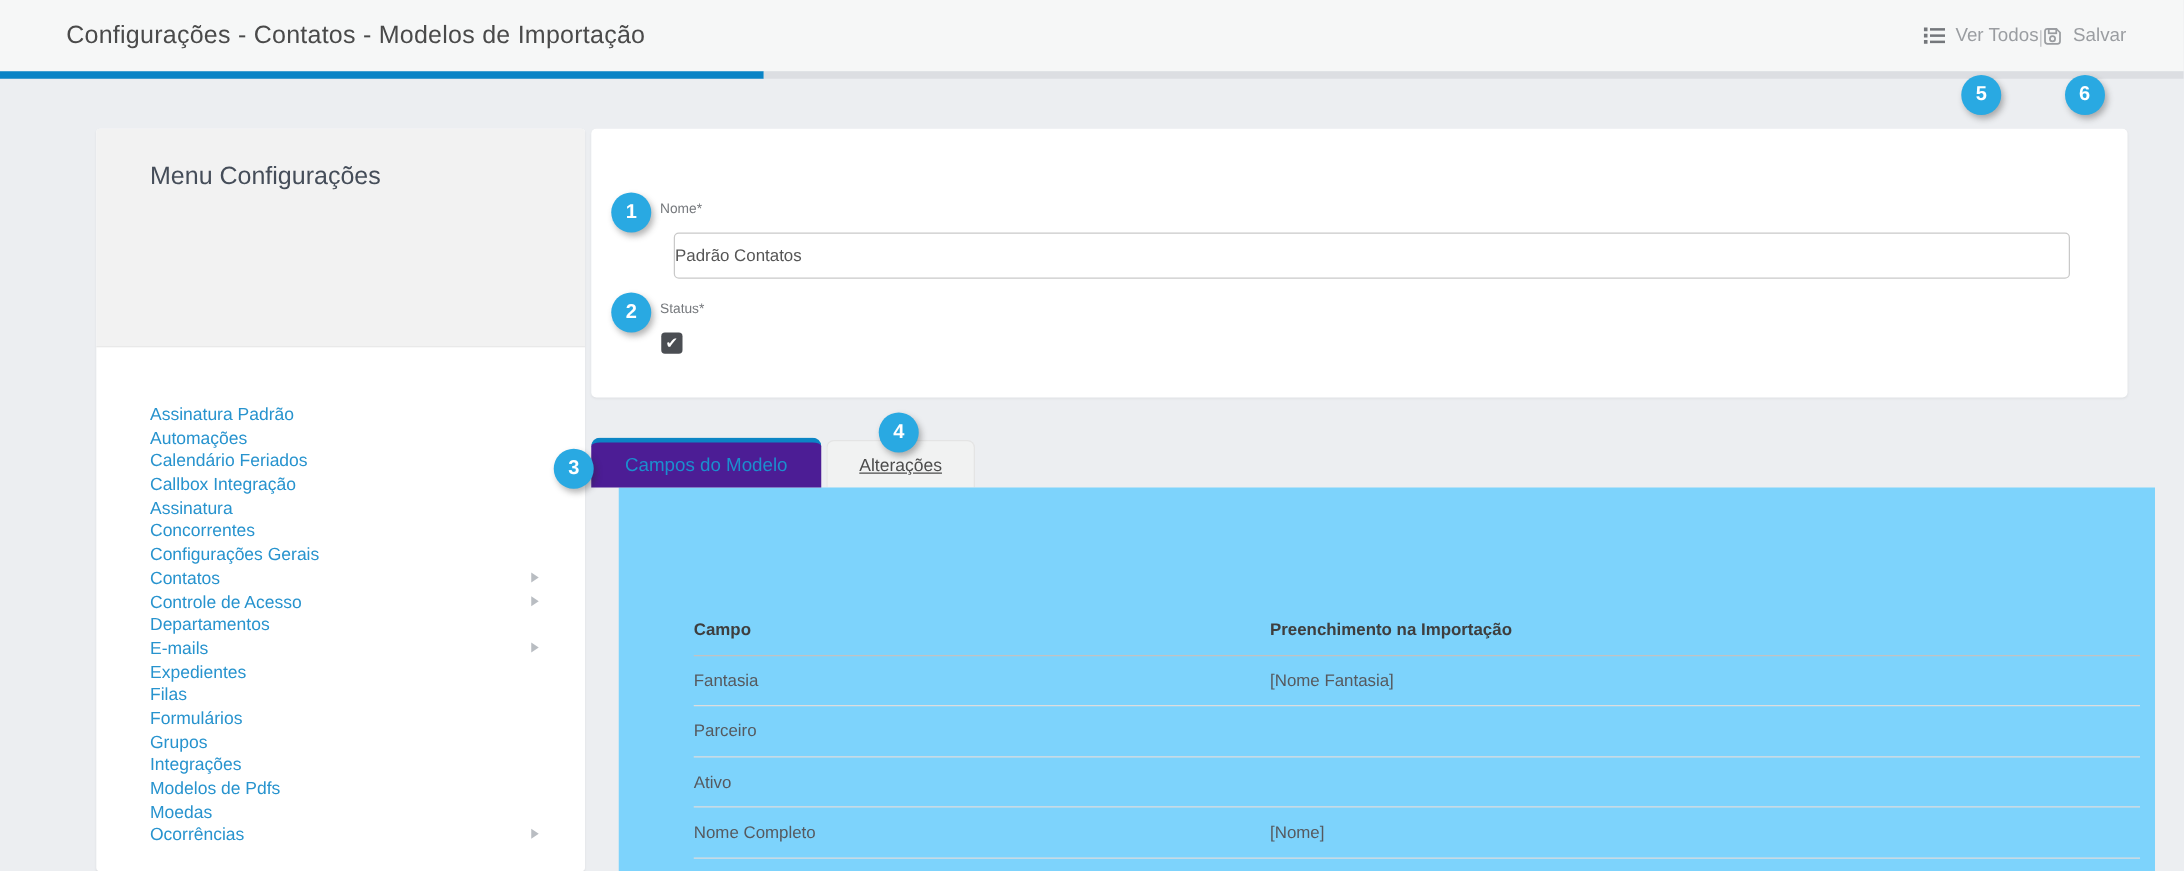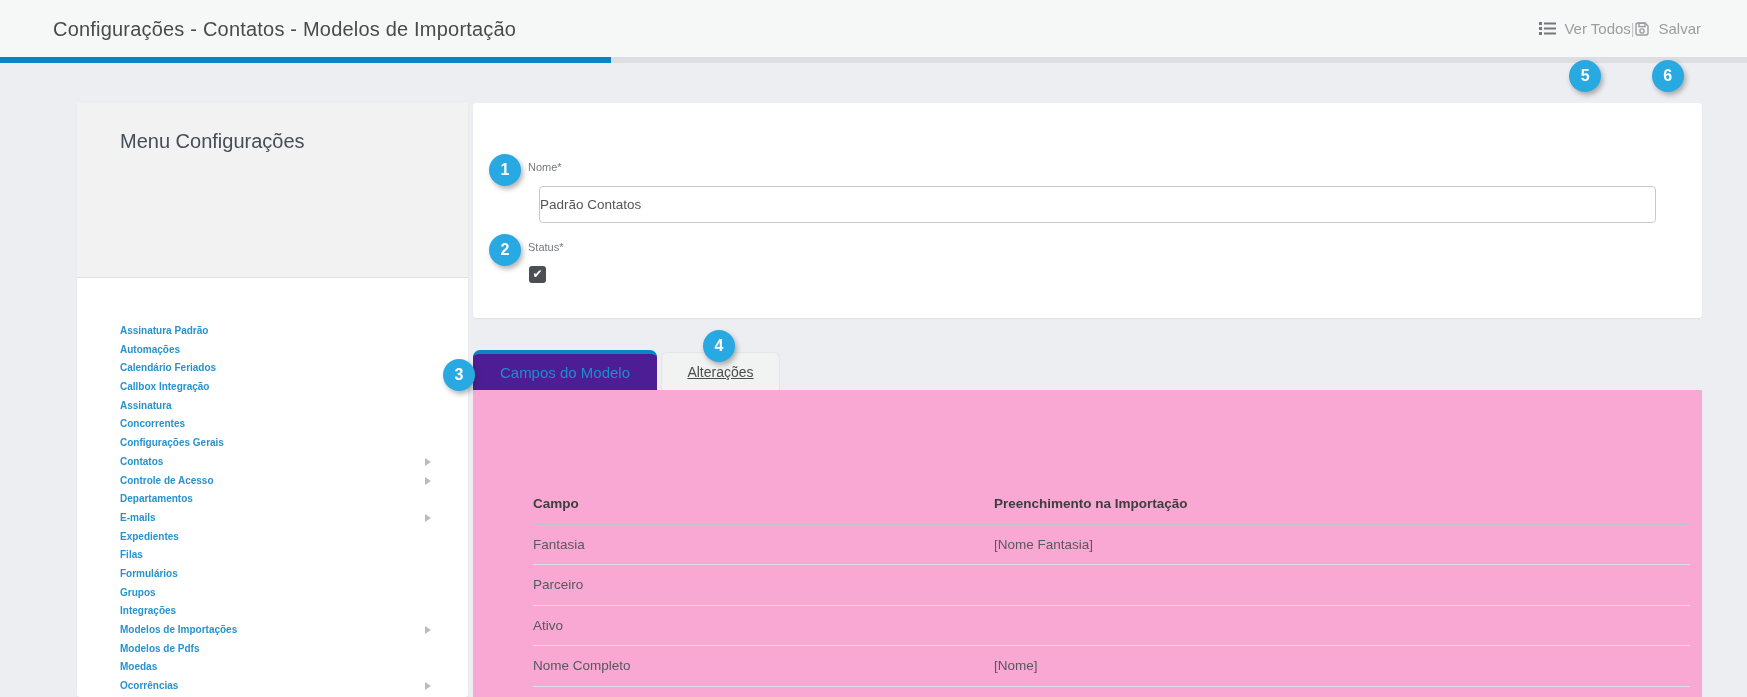--- a/index.html
+++ b/index.html
@@ -57,21 +57,21 @@
   .sidebar-header {
     height:175px; background:#f2f2f2; border-bottom:1px solid #e2e2e2;
     border-radius:3px 3px 0 0;
   }
   .sidebar-title {
     padding:27px 0 0 43px; font-size:20px; color:#454d59;
   }
   .sidebar-body { padding:44px 0 0 43px; }
   .sidebar-link {
     position:relative; height:18.7px; line-height:18.7px;
-    font-size:10px; color:#2793ce; cursor:pointer; white-space:nowrap;font-weight:bold;
+    font-size:14px; color:#2793ce; cursor:pointer; white-space:nowrap;
   }
   .submenu-arrow {
     position:absolute; left:305px; top:5px;
     width:0; height:0;
     border-left:6px solid #b9bdc2;
     border-top:4.5px solid transparent;
     border-bottom:4.5px solid transparent;
   }
 
   
@@ -111,22 +111,22 @@
     background:#f1f2f2; border:1px solid #e4e4e4; border-bottom:none;
     border-radius:6px 6px 0 0;
     display:flex; align-items:center; justify-content:center;
     font-size:14px; color:#4c4c4c; cursor:pointer; z-index:1;text-decoration:underline;
   }
   .badge-3 { position:absolute; left:443px; top:359px; z-index:10; }
   .badge-4 { position:absolute; left:703px; top:330px; z-index:10; }
 
   
   .panel {
-    position:absolute; left:473px; top:390px; width:1229px; height:307px;
-    background:#f9a8d4; z-index:1;
+    position:absolute; left:495px; top:390px; width:1229px; height:307px;
+    background:#7dd3fc; z-index:1;
   }
   .fields-table {
     position:absolute; left:60px; top:94px; width:1157px;
     border-collapse:collapse; table-layout:fixed;
     font-size:13.5px;
   }
   .fields-table th {
     text-align:left; font-weight:bold; color:#3e3e3e;
     height:40px; vertical-align:middle;
     border-bottom:1px solid #c2c2c2;
@@ -259,24 +259,20 @@
       <div class="sidebar-link">
         <span>Grupos</span>
         
       </div>
 
       <div class="sidebar-link">
         <span>Integrações</span>
         
       </div>
 
-      <div class="sidebar-link">
-        <span>Modelos de Importações</span>
-        <span class="submenu-arrow"></span>
-      </div>
 
       <div class="sidebar-link">
         <span>Modelos de Pdfs</span>
         
       </div>
 
       <div class="sidebar-link">
         <span>Moedas</span>
         
       </div>

